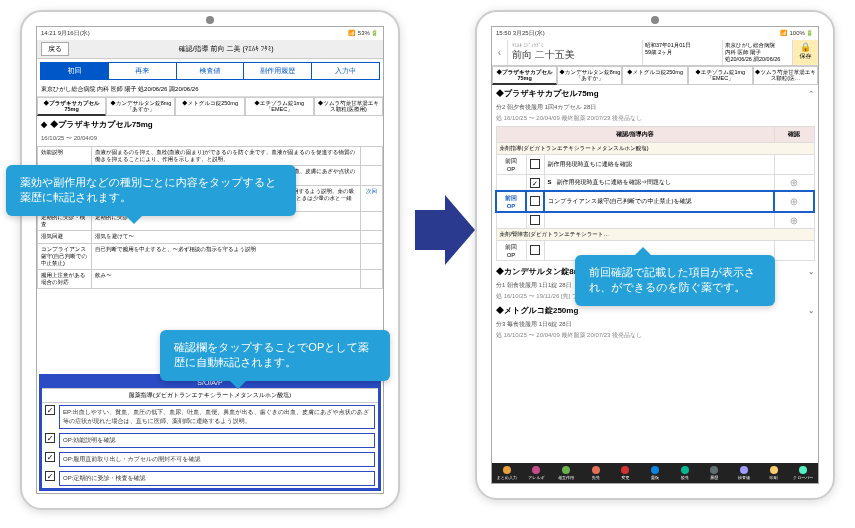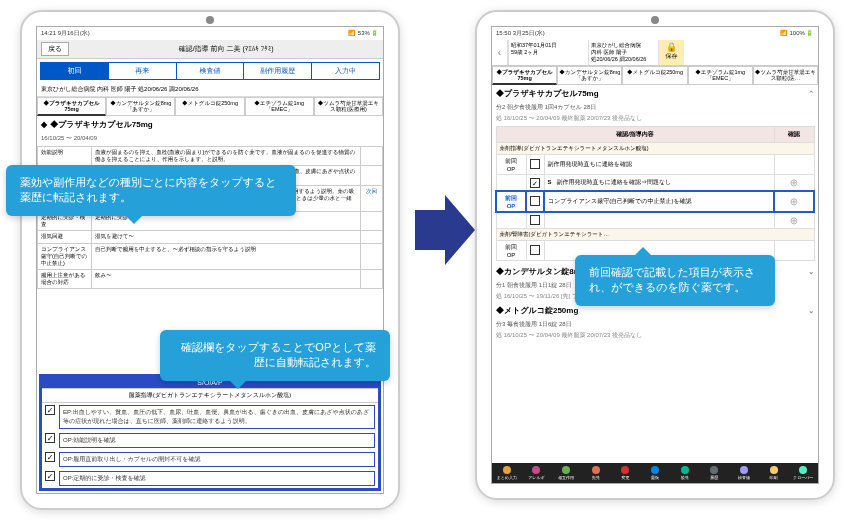--- a/index.html
+++ b/index.html
@@ -30,21 +30,21 @@
   .soap-box { border: 3px solid #2a4bc4; margin: 2px; background: #fff; font-size: 6px; position: absolute; bottom: 0; left: 0; right: 0; }
   .soap-head { text-align: center; padding: 2px; font-size: 7px; border-bottom: 1px solid #ccc; background: #2a4bc4; color: #fff; }
   .soap-sub { text-align: center; font-size: 6px; padding: 2px; border-bottom: 1px solid #ccc; }
   .soap-item { display: flex; align-items: flex-start; gap: 4px; padding: 2px 3px; }
   .soap-item .chk { width: 10px; height: 10px; border: 1px solid #333; flex-shrink: 0; text-align: center; line-height: 9px; font-size: 8px; }
   .soap-item .txt { border: 1px solid #2a4bc4; padding: 2px 3px; flex: 1; color: #333; }
   .callout { position: absolute; background: #25a0d8; color: #fff; font-size: 11px; padding: 10px 14px; border-radius: 6px; line-height: 1.4; z-index: 10; box-shadow: 0 2px 6px rgba(0,0,0,.2); }
   .callout .tail { position: absolute; width: 0; height: 0; border: 8px solid transparent; }
   .callout.c1 { left: 6px; top: 165px; width: 290px; }
   .callout.c1 .tail { border-top-color: #25a0d8; bottom: -16px; left: 120px; }
-  .callout.c2 { left: 160px; top: 330px; width: 230px; text-align: right; }
+  .callout.c2 { left: 160px; top: 330px; width: 230px; }
   .callout.c2 .tail { border-top-color: #25a0d8; bottom: -16px; left: 70px; }
   .callout.c3 { left: 575px; top: 255px; width: 200px; }
   .callout.c3 .tail { border-bottom-color: #25a0d8; top: -16px; left: 60px; }
   .big-arrow { position: absolute; left: 415px; top: 210px; }
   .big-arrow .shaft { width: 30px; height: 40px; background: #2a3a8f; }
   .big-arrow .head { width: 0; height: 0; border-top: 35px solid transparent; border-bottom: 35px solid transparent; border-left: 30px solid #2a3a8f; position: absolute; left: 30px; top: -15px; }
   
   .r-top { display:flex; font-size:6px; align-items:stretch; border-bottom:1px solid #ccc; }
   .r-top .back { width:16px; display:flex; align-items:center; justify-content:center; font-size:10px; color:#888; border-right:1px solid #ddd; }
   .r-top .patient { flex:1; padding:2px 4px; }
@@ -168,20 +168,24 @@
 
 <div class="tablet right">
   <div class="camera"></div>
   <div class="screen">
     <div class="status-bar">
       <span>15:50 3月25日(水)</span>
       <span>📶 <span>100%</span> 🔋</span>
     </div>
     <div class="r-top">
       <div class="back">‹</div>
+      <div class="patient">
+        <div style="font-size:5px;color:#888">ﾏｴﾑｷ ﾆｼﾞｭｳｺﾞﾐ</div>
+        <div class="pname">前向 二十五美</div>
+      </div>
       <div class="info2">
         <div>昭和37年01月01日</div>
         <div>59歳 2ヶ月</div>
       </div>
       <div class="hosp">
         <div>東京ひがし総合病院</div>
         <div>内科 医師 陽子</div>
         <div><span>処20/06/26</span> <span>調20/06/26</span></div>
       </div>
       <div class="save">

